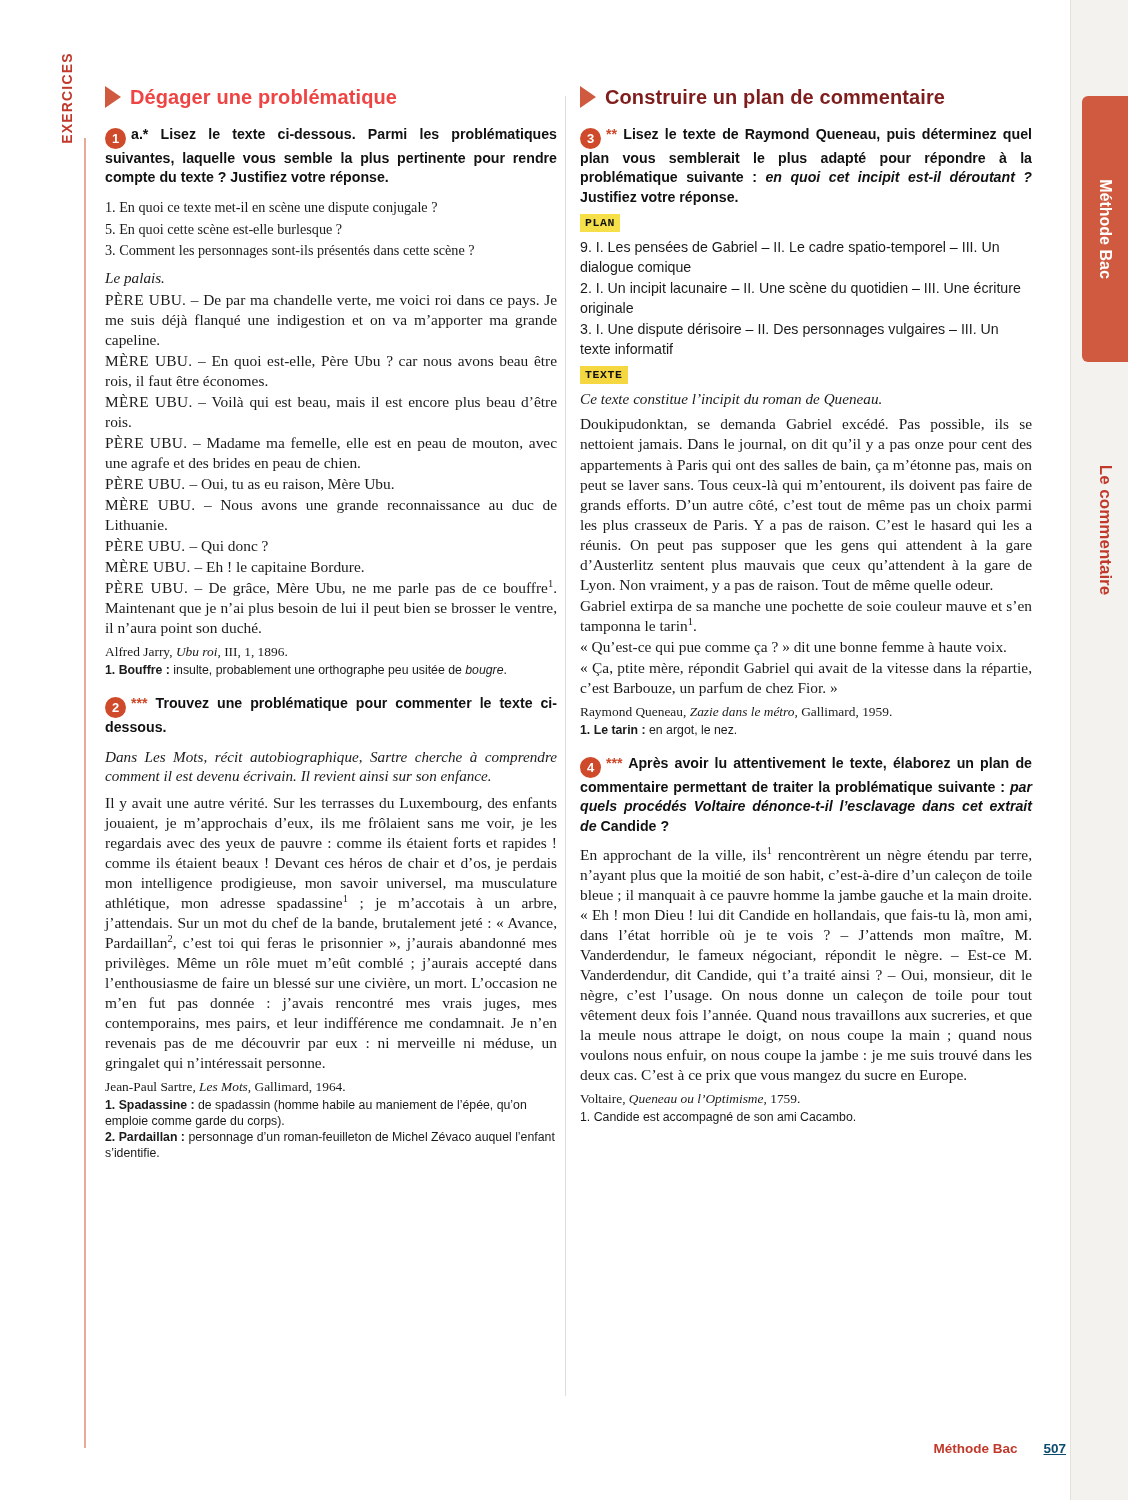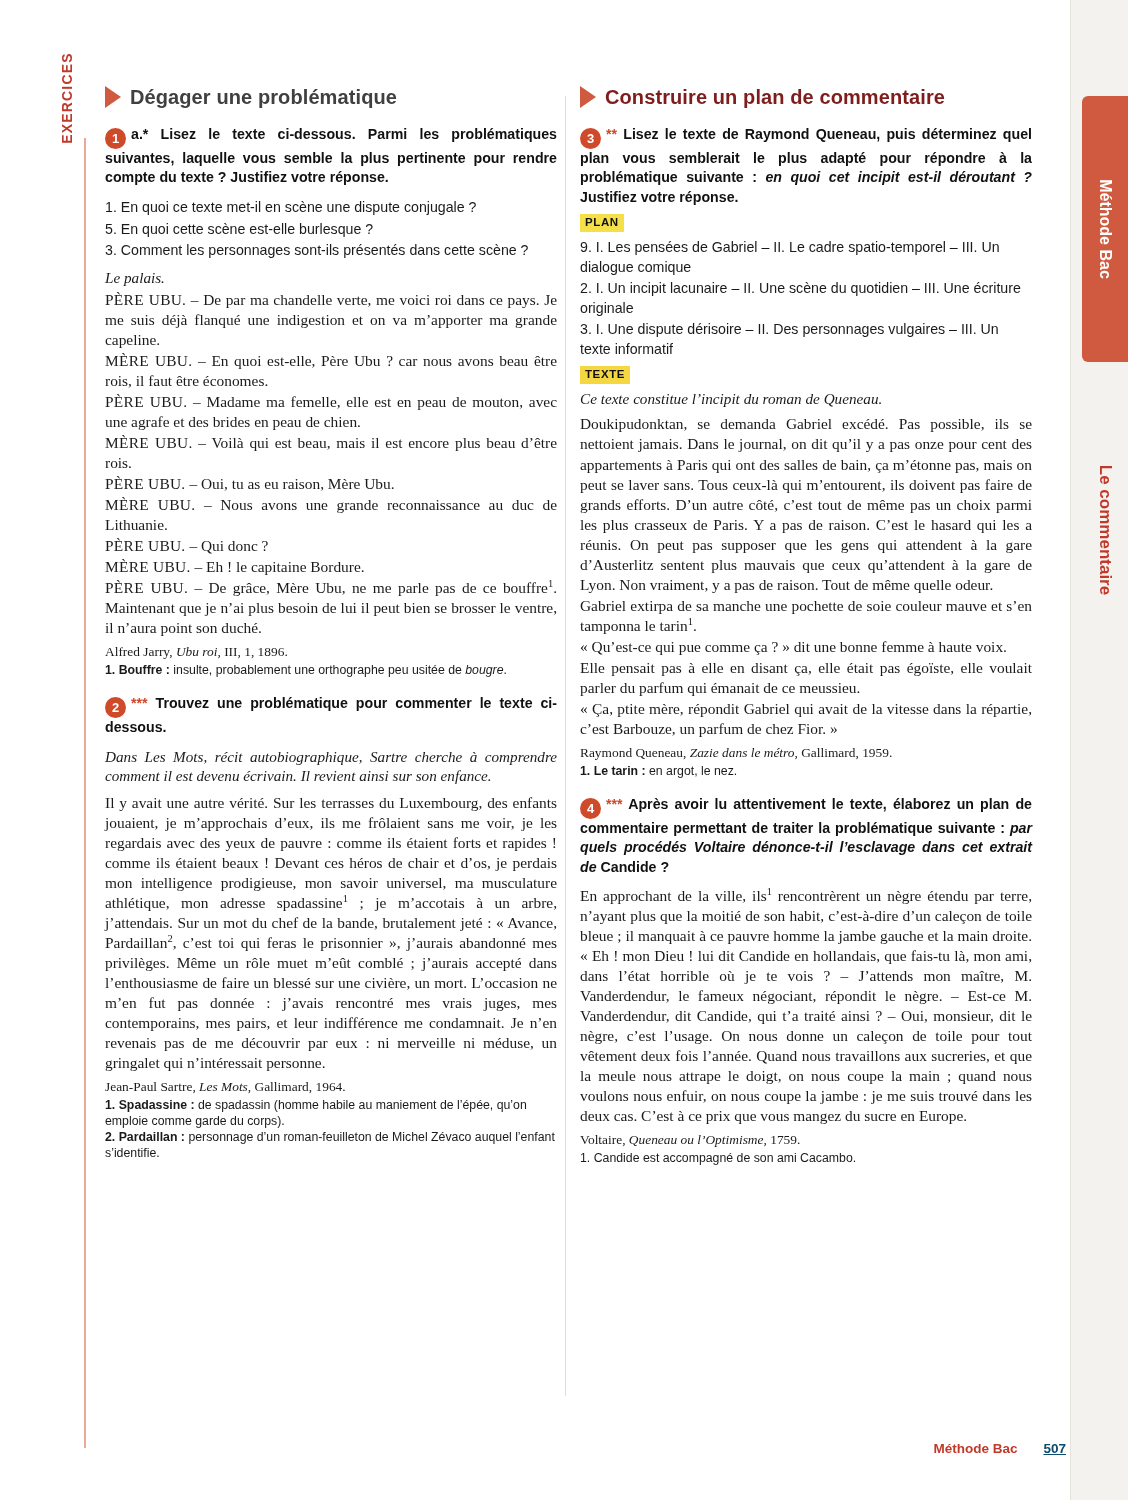--- a/index.html
+++ b/index.html
@@ -125,21 +125,21 @@
     width: 0; height: 0;
     border-top: 11px solid transparent;
     border-bottom: 11px solid transparent;
     border-left: 16px solid #cf5a3f;
     flex: 0 0 auto;
   }
   .sec-title {
     font-family: "Liberation Sans", sans-serif;
     font-weight: bold;
     font-size: 20px;
-    color: #404040;
+    color: #ef4444;
     letter-spacing: .1px;
   }
   .sec-title.orange { color: #7f1d1d; }
 
   
   .ex { margin-bottom: 10px; }
   .ex-head {
     font-family: "Liberation Sans", sans-serif;
     font-size: 14.2px;
     font-weight: bold;
@@ -161,21 +161,21 @@
     vertical-align: -4px;
     margin-right: 5px;
   }
   .stars {
     color: #cf4a2a;
     font-weight: bold;
     font-family: "Liberation Sans", sans-serif;
   }
 
   .sans { font-family: "Liberation Sans", sans-serif; font-size: 14.2px; line-height: 1.42; }
-  .q-list p { margin: 1px 0; }
+  .q-list p { margin: 1px 0; font-family: Liberation Serif, serif; }
 
   .serif-p { margin: 0 0 1px 0; text-align: justify; font-size: 15.4px; line-height: 1.30; }
 
   .sc { font-variant: small-caps; letter-spacing: .3px; }
 
   .src {
     text-align: left;
     font-size: 13.4px;
     margin-top: 5px;
     margin-bottom: 2px;
@@ -184,21 +184,21 @@
     font-size: 12.3px;
     font-family: "Liberation Sans", sans-serif;
     line-height: 1.3;
     margin: 0;
   }
   .note b { font-weight: bold; }
 
   .label-tag {
     display: inline-block;
     background: #f5e04a;
-    font-family: Liberation Sans, sans-serif;
+    font-family: Liberation Mono, monospace;
     font-weight: bold;
     font-size: 11.5px;
     letter-spacing: .6px;
     padding: 1px 5px 1px 5px;
     margin: 6px 0 5px 0;
     color: #111;
   }
   .label-tag.red { background: #f5d742; }
 
   sup { font-size: .68em; vertical-align: super; line-height: 0; }
@@ -263,22 +263,22 @@
       <p>1. En quoi ce texte met-il en scène une dispute conjugale ?</p>
       <p>5. En quoi cette scène est-elle burlesque ?</p>
       <p>3. Comment les personnages sont-ils présentés dans cette scène ?</p>
     </div>
 
     <div class="italic-block" style="margin-top:8px;margin-bottom:2px">Le palais.</div>
 
     <div id="ubu-lines">
         <p class="serif-p"><span class="sc">PÈRE UBU.</span> – De par ma chandelle verte, me voici roi dans ce pays. Je me suis déjà flanqué une indigestion et on va m’apporter ma grande capeline.</p>
         <p class="serif-p"><span class="sc">MÈRE UBU.</span> – En quoi est-elle, Père Ubu ? car nous avons beau être rois, il faut être économes.</p>
+        <p class="serif-p"><span class="sc">MÈRE UBU.</span> – Voilà qui est beau, mais il est encore plus beau d’être rois.</p>
         <p class="serif-p"><span class="sc">PÈRE UBU.</span> – Madame ma femelle, elle est en peau de mouton, avec une agrafe et des brides en peau de chien.</p>
-        <p class="serif-p"><span class="sc">MÈRE UBU.</span> – Voilà qui est beau, mais il est encore plus beau d’être rois.</p>
         <p class="serif-p"><span class="sc">PÈRE UBU.</span> – Oui, tu as eu raison, Mère Ubu.</p>
         <p class="serif-p"><span class="sc">MÈRE UBU.</span> – Nous avons une grande reconnaissance au duc de Lithuanie.</p>
         <p class="serif-p"><span class="sc">PÈRE UBU.</span> – Qui donc ?</p>
         <p class="serif-p"><span class="sc">MÈRE UBU.</span> – Eh ! le capitaine Bordure.</p>
         <p class="serif-p"><span class="sc">PÈRE UBU.</span> – De grâce, Mère Ubu, ne me parle pas de ce bouffre<sup>1</sup>. Maintenant que je n’ai plus besoin de lui il peut bien se brosser le ventre, il n’aura point son duché.</p>
       </div>
 
     <div class="src">Alfred Jarry, <i>Ubu roi</i>, III, 1, 1896.</div>
     <p class="note"><b>1. Bouffre :</b> insulte, probablement une orthographe peu usitée de <i>bougre</i>.</p>
   </div>
@@ -316,21 +316,20 @@
       <p style="margin:0 0 1px 0">3. I. Une dispute dérisoire – II. Des personnages vulgaires – III. Un texte informatif</p>
     </div>
 
     <div class="label-tag red">TEXTE</div>
     <div class="italic-block" style="margin:0 0 6px 0">Ce texte constitue l’incipit du roman de Queneau.</div>
 
     <div id="queneau-paras">
         <p class="serif-p">Doukipudonktan, se demanda Gabriel excédé. Pas possible, ils se nettoient jamais. Dans le journal, on dit qu’il y a pas onze pour cent des appartements à Paris qui ont des salles de bain, ça m’étonne pas, mais on peut se laver sans. Tous ceux-là qui m’entourent, ils doivent pas faire de grands efforts. D’un autre côté, c’est tout de même pas un choix parmi les plus crasseux de Paris. Y a pas de raison. C’est le hasard qui les a réunis. On peut pas supposer que les gens qui attendent à la gare d’Austerlitz sentent plus mauvais que ceux qu’attendent à la gare de Lyon. Non vraiment, y a pas de raison. Tout de même quelle odeur.</p>
         <p class="serif-p">Gabriel extirpa de sa manche une pochette de soie couleur mauve et s’en tamponna le tarin<sup>1</sup>.</p>
         <p class="serif-p">« Qu’est-ce qui pue comme ça ? » dit une bonne femme à haute voix.</p>
-        <p class="serif-p">Elle pensait pas à elle en disant ça, elle était pas égoïste, elle voulait parler du parfum qui émanait de ce meussieu.</p>
         <p class="serif-p">« Ça, ptite mère, répondit Gabriel qui avait de la vitesse dans la répartie, c’est Barbouze, un parfum de chez Fior. »</p>
       </div>
 
     <div class="src">Raymond Queneau, <i>Zazie dans le métro</i>, Gallimard, 1959.</div>
     <p class="note"><b>1. Le tarin :</b> en argot, le nez.</p>
   </div>
 
   <div class="ex mt14">
     <div class="ex-head">
       <span class="num">4</span><span class="stars">***</span>

